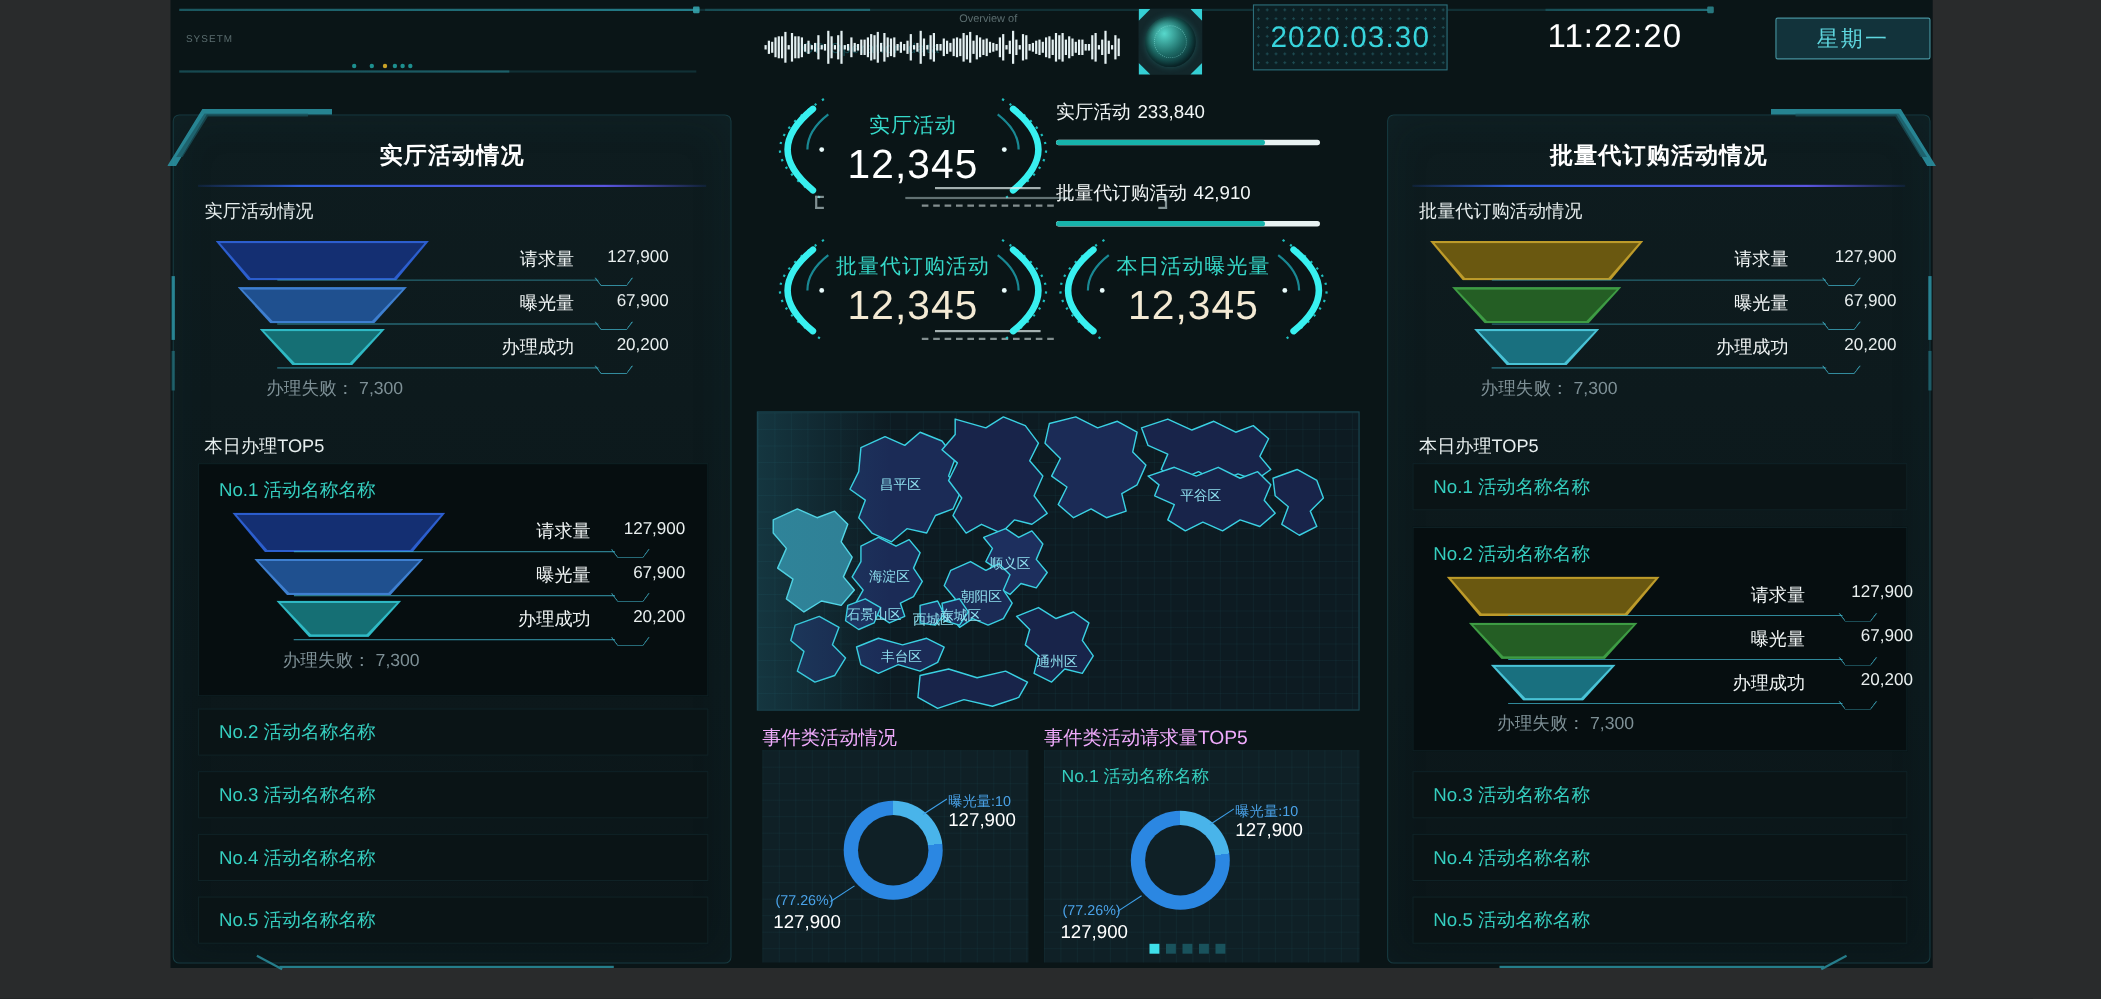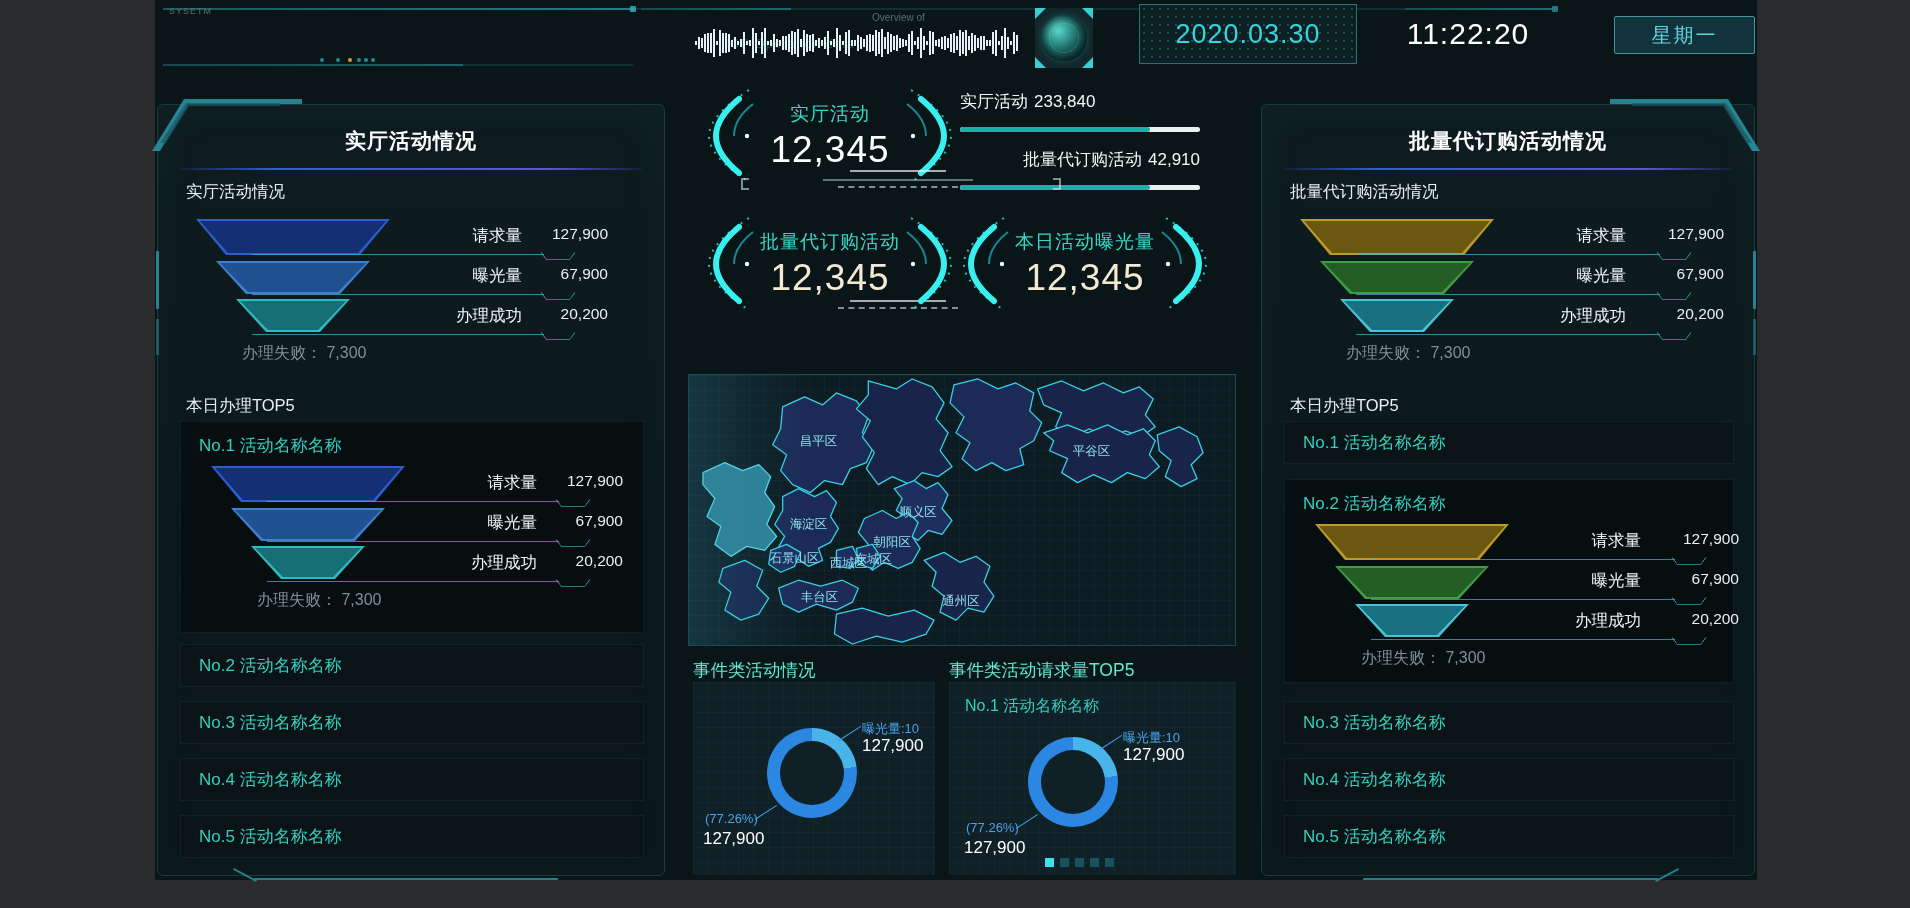--- a/index.html
+++ b/index.html
@@ -6,41 +6,41 @@
   html,body { background:#1f2122; }
   body { font-family:"Liberation Sans","DejaVu Sans",sans-serif; }
   .stage { position:relative; width:1910px; height:908px; background:#292b2c; overflow:hidden; }
   .dashboard { position:absolute; left:155px; top:0; width:1602px; height:880px; background:#0a1517; }
 
   
   .hdr { position:absolute; left:0; top:0; width:1602px; height:80px; }
   .hline { position:absolute; height:2px; background:linear-gradient(90deg,#1f6b75,#2fa8b8); opacity:.65; }
   .hline.f { background:#123338; opacity:.9; }
   .hline .cap { position:absolute; right:-3px; top:-2px; width:6px; height:6px; background:#45d8e4; border-radius:1px; }
-  .sys-label { position:absolute; left:14px; top:6px; font-size:9px; letter-spacing:1px; color:#5c6e70; }
+  .sys-label { position:absolute; left:14px; top:30px; font-size:9px; letter-spacing:1px; color:#5c6e70; }
   .main-title { position:absolute; left:12px; top:24px; font-size:27px; font-weight:bold; color:#ffffff; letter-spacing:1px; }
   .title-dots { position:absolute; left:165px; top:58px; display:flex; align-items:center; }
   .title-dots i { width:4px; height:4px; border-radius:50%; background:#1d8f8f; display:block; }
   .title-dots i.amber { background:#c9a227; }
   .waveform { position:absolute; left:540px; top:22px; width:330px; height:42px; }
   .wave-caption { position:absolute; left:30px; top:14px; font-size:13px; color:#1f7a84; opacity:.55; letter-spacing:1px; }
   .wave-bars { position:absolute; inset:0; display:flex; align-items:center; gap:1px; }
   .wave-bars i { width:2px; background:#e4f0f2; display:block; }
   .overview-label { position:absolute; left:717px; top:12px; font-size:10px; color:#5c6e70; }
   .globe { position:absolute; left:880px; top:8px; width:58px; height:60px; background:#13272b; }
   .globe .sphere { position:absolute; left:6px; top:7px; width:46px; height:46px; border-radius:50%;
      background: radial-gradient(circle at 38% 34%, #57d8cc, #1d6b66 45%, #0d3236 75%, #081e21);
      box-shadow: inset 0 0 8px #051113, 0 0 6px rgba(60,210,210,.25); }
   .globe .sphere::after { content:''; position:absolute; inset:8px; border-radius:50%; border:1px dotted rgba(150,240,235,.4); }
   .globe .cm { position:absolute; width:11px; height:11px; background:#35cfd4; }
   .cm.tl { left:0; top:0; clip-path:polygon(0 0,100% 0,0 100%); }
   .cm.tr { right:0; top:0; clip-path:polygon(0 0,100% 0,100% 100%); }
   .cm.bl { left:0; bottom:0; clip-path:polygon(0 0,0 100%,100% 100%); }
   .cm.br { right:0; bottom:0; clip-path:polygon(100% 0,100% 100%,0 100%); }
-  .date-box { position:absolute; left:984px; top:4px; width:218px; height:60px; border:1px solid #2c6e7a;
+  .date-box { position:absolute; left:984px; top:4px; width:177px; height:60px; border:1px solid #2c6e7a;
      background-color:#0c1f23; background-image:radial-gradient(rgba(46,120,130,.5) 1px, transparent 1px); background-size:8px 8px;
      display:flex; align-items:center; justify-content:center; }
   .date-text { font-size:27px; color:#38d4dc; letter-spacing:1px; }
   .time-text { position:absolute; left:1238px; top:4px; width:150px; height:60px; line-height:60px; text-align:center;
      font-size:30px; color:#ffffff; letter-spacing:1px; }
   .weekday-box { position:absolute; left:1459px; top:16px; width:141px; height:38px; background:#12333b; border:1px solid #47939f;
      border-radius:2px; display:flex; align-items:center; justify-content:center; font-size:20px; color:#5fd6de; letter-spacing:2px; }
 
   
   .panel { position:absolute; top:104px; height:772px; background:linear-gradient(180deg,#0e1c1f,#0b1619);
@@ -115,34 +115,34 @@
   .mid-deco .d1 { margin:0 auto; width:96px; height:2px; background:#e6f2f2; opacity:.7; }
   .mid-deco .d2 { margin:7px auto 0; width:150px; height:2px; background:#cfe2e4; opacity:.45; }
   .mid-deco .d3 { margin:5px auto 0; width:120px; border-top:2px dashed #e6f2f2; opacity:.55; }
   .brk { position:absolute; width:8px; height:12px; border-left:2px solid #cfe2e4; border-top:2px solid #cfe2e4; border-bottom:2px solid #cfe2e4; opacity:.6; }
   .brk.r { border-left:none; border-right:2px solid #cfe2e4; }
   .progress-block { position:absolute; left:805px; top:90px; width:240px; }
   .p-row-label { font-size:17px; color:#f2f6f6; }
   .p-row-label .pv { margin-left:6px; }
   .pbar { margin-top:14px; height:5px; border-radius:3px; background:#e8f2f2; position:relative; overflow:hidden; }
   .pbar i { position:absolute; left:0; top:0; bottom:0; width:79%; background:#17b3ab; border-radius:3px; }
-  .p-row2 { margin-top:16px;text-align:right; }
+  .p-row2 { margin-top:32px; }
 
   .map-box { position:absolute; left:533px; top:374px; width:548px; height:272px; background:#0d1b22; border:1px solid #1c4a55; overflow:hidden; }
   .map-box::before { content:''; position:absolute; inset:0; background:linear-gradient(90deg, rgba(48,150,170,.22), rgba(48,150,170,0) 22%); z-index:2; pointer-events:none; }
   .gridbg { background-image:linear-gradient(rgba(44,130,146,.08) 1px, transparent 1px),
             linear-gradient(90deg, rgba(44,130,146,.08) 1px, transparent 1px); background-size:15px 15px; }
   .map-box svg { position:absolute; inset:0; z-index:1; }
   .map-box svg polygon { fill:#1b2b56; stroke:#3ad0e2; stroke-width:1.3; stroke-linejoin:round; }
   .map-box svg polygon.alt { fill:#18244a; }
   .map-box svg polygon.alt2 { fill:#1d2f5e; }
   .map-box svg polygon.hl { fill:#2f7f95; stroke:#55dcec; }
   .map-box svg text { fill:#8fe0ef; font-size:12.5px; text-anchor:middle; font-family:inherit; }
 
-  .chart-title { position:absolute; top:658px; font-size:17.5px; color:#5eead4; }
+  .chart-title { position:absolute; top:658px; font-size:17.5px; color:#f0abfc; }
   .ct1 { left:538px; } .ct2 { left:794px; }
   .chart-box { position:absolute; top:682px; height:193px; background-color:#0f2026; }
   .cb1 { left:538px; width:242px; }
   .cb2 { left:794px; width:287px; }
   .donut { position:absolute; width:90px; height:90px; border-radius:50%;
      background:conic-gradient(#49b4ea 0deg 82deg, #2b87e2 82deg 360deg); }
   .donut::after { content:''; position:absolute; inset:13px; border-radius:50%; background:#0f2026; }
   .cb1 .donut { left:74px; top:46px; }
   .cb2 .donut { left:79px; top:55px; }
   .dlbl { position:absolute; font-size:13px; color:#4aa2e8; white-space:nowrap; }

